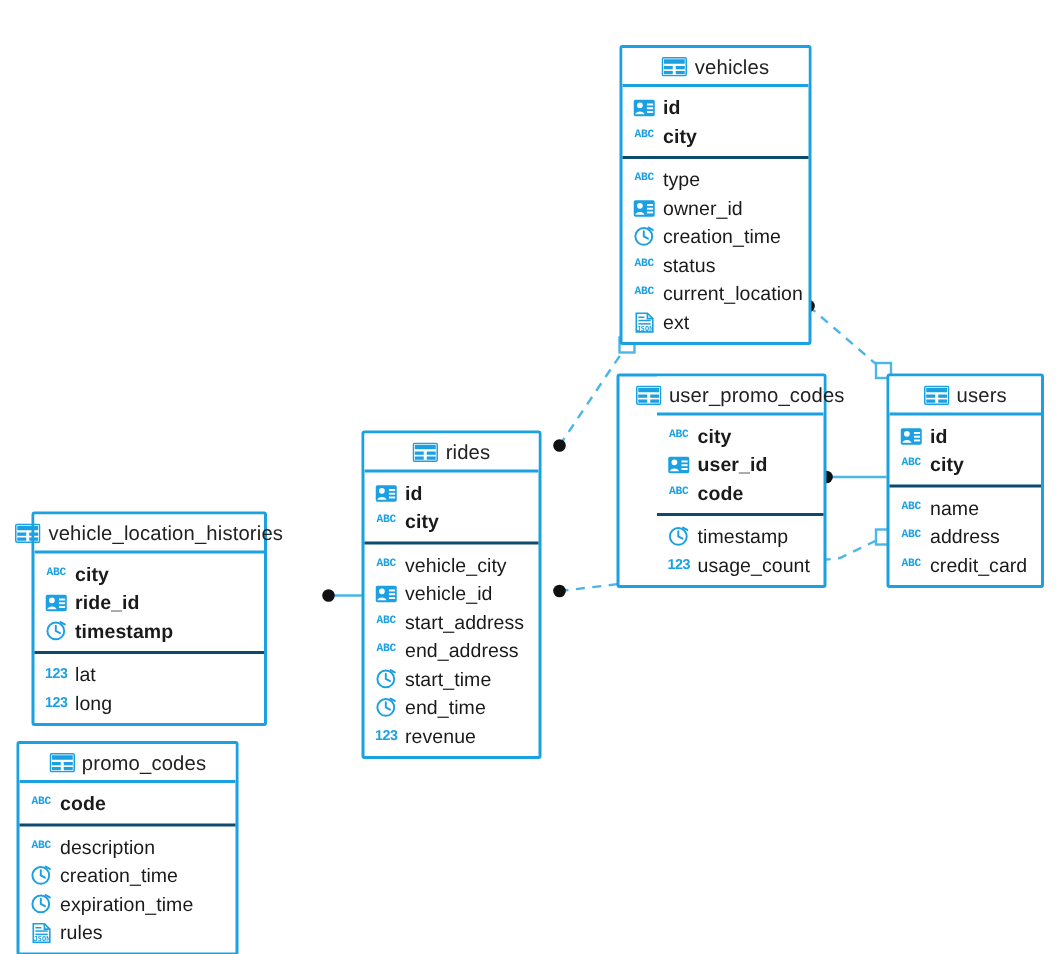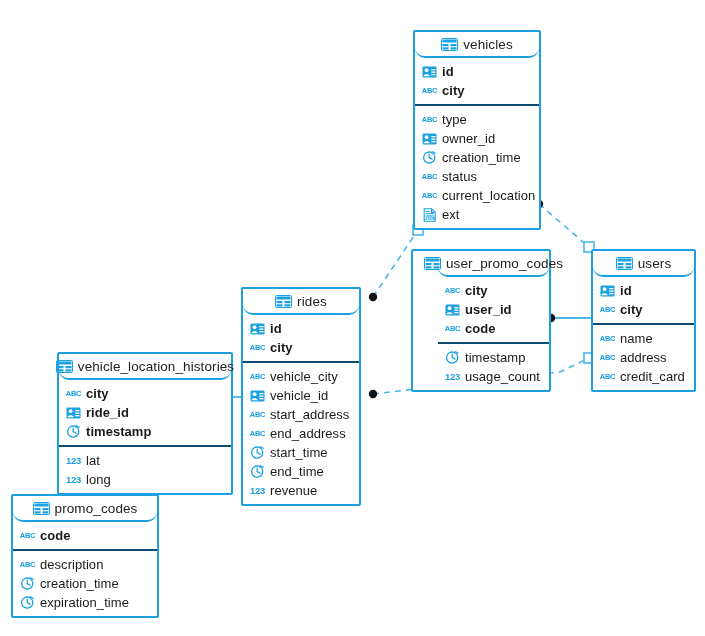--- a/index.html
+++ b/index.html
@@ -21,21 +21,20 @@
     border-radius:2px;
     z-index:2;
   }
   .tbl-header{
     box-sizing:border-box;
     height:26px;
     display:flex;align-items:center;justify-content:center;
     border-bottom:2px solid #1BA1E2;
     background:#ffffff;
     padding:0 6px;
-    border-radius:10px;
   }
   .tbl-title{
     font-size:13.5px;
     color:#222222;
     white-space:nowrap;
     letter-spacing:0.1px;
   }
   .tbl-section{
     box-sizing:border-box;
     padding:4px 0 4px 0;
@@ -62,21 +61,21 @@
     display:inline-flex;align-items:center;justify-content:center;
     position:relative;
   }
   .ico svg{display:block;}
 
   
   .ico-table{width:17px;height:13px;flex:0 0 17px;margin-right:5px;}
 
   
   .ico-abc{
-    font-family:Liberation Sans, sans-serif;
+    font-family:Liberation Mono, monospace;
     font-size:7.5px;
     font-weight:bold;
     color:#1BA1E2;
     letter-spacing:-0.2px;
     line-height:1;
   }
   
   .ico-123{
     font-family:"Liberation Sans","DejaVu Sans",sans-serif;
     font-size:9.5px;
@@ -379,21 +378,21 @@
             </svg>
           </span>
           <span class="field-name">end_time</span>
         </div>
         <div class="field-row">
           <span class="ico ico-123">123</span>
           <span class="field-name">revenue</span>
         </div>
       </div>
     </div>
-    <div class="table-node" style="left: 21px; top: 352px; width: 176px; margin-left: 36px;">
+    <div class="table-node" style="left: 21px; top: 341px; width: 157px;">
       <div class="tbl-header">
         <span class="ico ico-table">
           <svg width="17" height="13" viewBox="0 0 17 13">
             <rect x="0.5" y="0.5" width="16" height="12" rx="1" fill="none" stroke="#1BA1E2" stroke-width="1"></rect>
             <rect x="1.5" y="1.5" width="14" height="3" fill="#1BA1E2"></rect>
             <rect x="1.5" y="6" width="6" height="2.2" fill="#1BA1E2"></rect>
             <rect x="9.5" y="6" width="6" height="2.2" fill="#1BA1E2"></rect>
             <rect x="1.5" y="9.3" width="6" height="2.2" fill="#1BA1E2"></rect>
             <rect x="9.5" y="9.3" width="6" height="2.2" fill="#1BA1E2"></rect>
           </svg>
@@ -478,15 +477,28 @@
         <div class="field-row">
           <span class="ico">
             <svg width="15" height="15" viewBox="0 0 15 15">
               <circle cx="7.2" cy="7.6" r="5.6" fill="none" stroke="#1BA1E2" stroke-width="1.3"></circle>
               <path d="M7.2 4.2 L7.2 7.6 L10.0 9.1" fill="none" stroke="#1BA1E2" stroke-width="1.3" stroke-linecap="round"></path>
               <path d="M10.4 1.7 L13.2 3.3" fill="none" stroke="#1BA1E2" stroke-width="1.3" stroke-linecap="round"></path>
             </svg>
           </span>
           <span class="field-name">expiration_time</span>
         </div>
+        <div class="field-row">
+          <span class="ico">
+            <svg width="14" height="14" viewBox="0 0 14 14">
+              <path d="M1.2 0.8 L8.6 0.8 L12.2 4.4 L12.2 13.2 L1.2 13.2 Z" fill="none" stroke="#1BA1E2" stroke-width="1.1"></path>
+              <path d="M8.6 0.8 L8.6 4.4 L12.2 4.4" fill="none" stroke="#1BA1E2" stroke-width="1.1"></path>
+              <rect x="2.6" y="3" width="4" height="1" fill="#1BA1E2"></rect>
+              <rect x="2.6" y="5.2" width="8.2" height="1" fill="#1BA1E2"></rect>
+              <rect x="2.6" y="7.4" width="8.2" height="1" fill="#1BA1E2"></rect>
+              <text x="7" y="12.4" text-anchor="middle" font-size="4.6" font-weight="bold" fill="#1BA1E2" font-family="&quot;DejaVu Sans Mono&quot;,monospace">JSON</text>
+            </svg>
+          </span>
+          <span class="field-name">rules</span>
+        </div>
       </div>
     </div>
   </div>
 
 </body></html>

